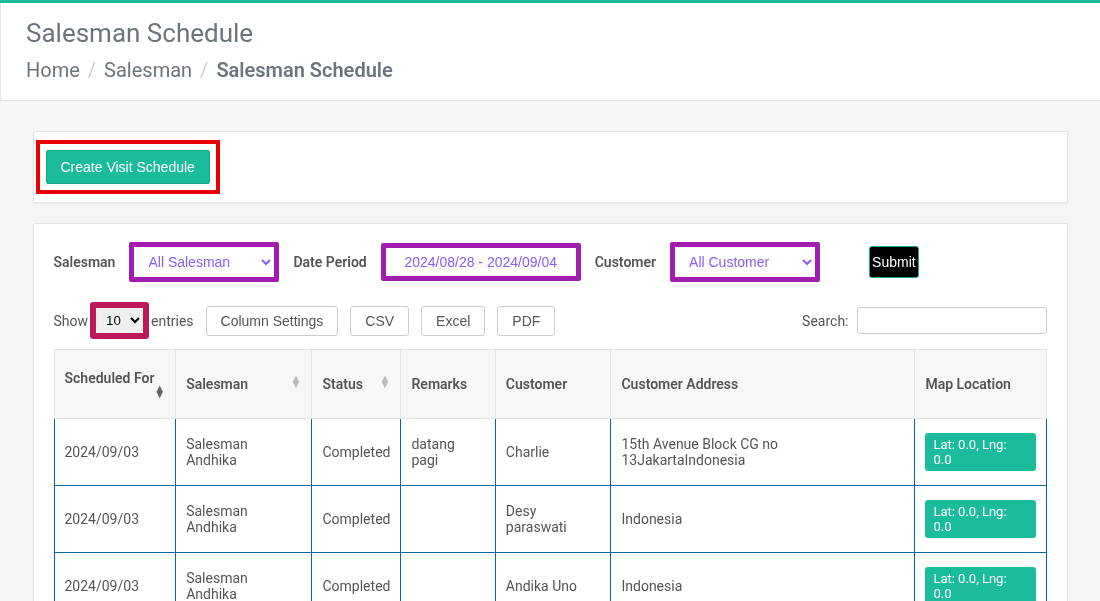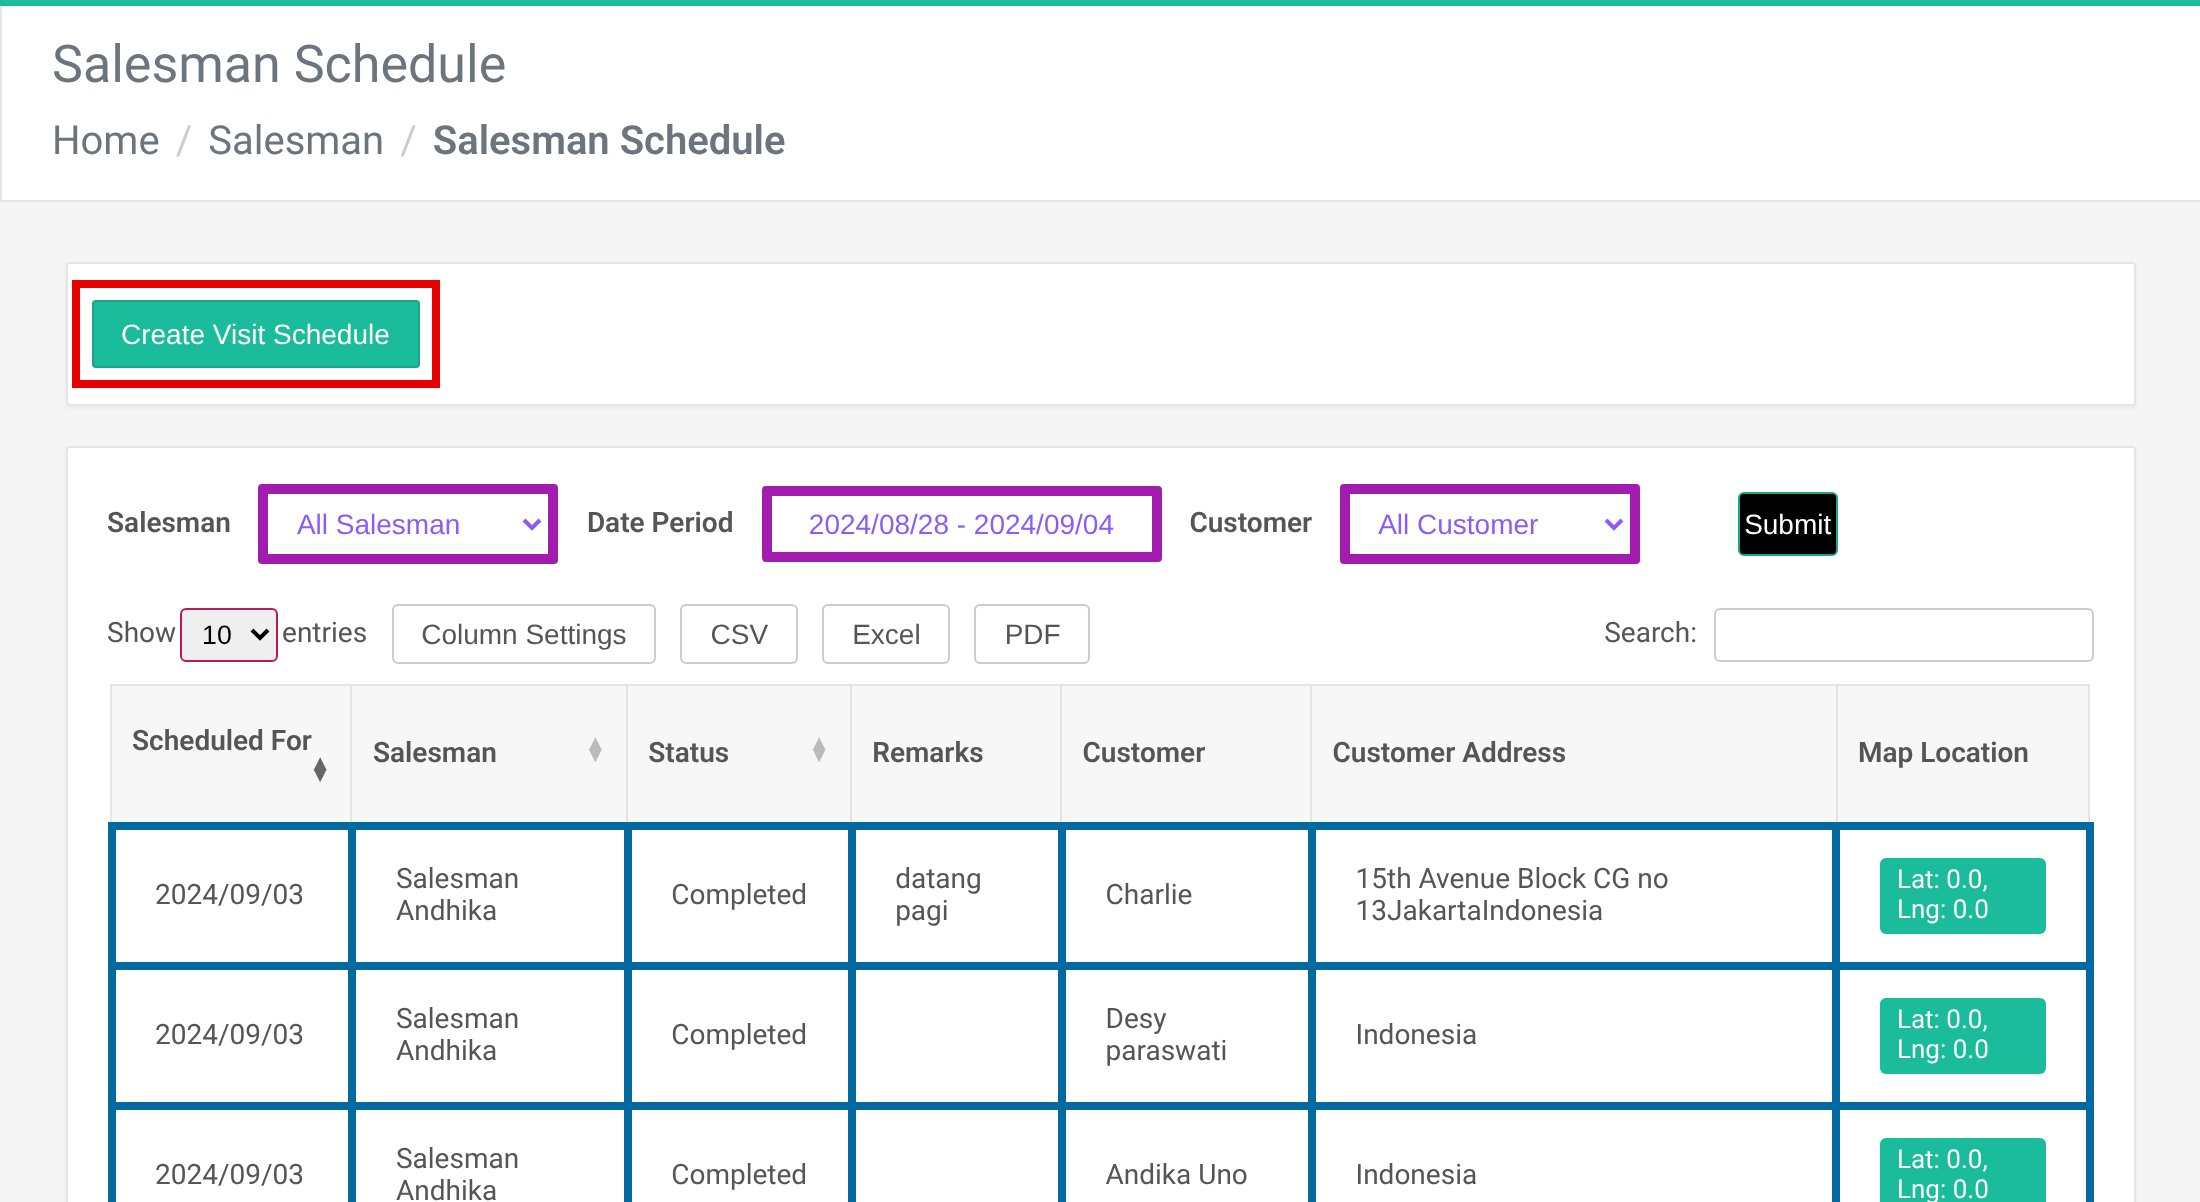--- a/index.html
+++ b/index.html
@@ -115,21 +115,21 @@
   gap: 12px;
 }
 .show-entries {
   display: flex;
   align-items: center;
   gap: 2px;
   font-size: 14px;
   color: #555;
 }
 .show-entries select {
-  border: 1px solid #be185d;
+  border: 6px solid #be185d;
   padding: 4px 6px;
   border-radius: 3px;
 }
 .btn-secondary {
   background: #fff;
   border: 1px solid #ccc;
   padding: 6px 14px;
   font-size: 14px;
   color: #555;
   cursor: pointer;
@@ -166,22 +166,22 @@
 .sort-icon {
   float: right;
   color: #bbb;
   font-size: 11px;
   display: inline-flex;
   flex-direction: column;
   line-height: 6px;
 }
 .sort-icon.active { color: #666; }
 .data-table td {
-  padding: 14px 20px;
-  border: 4px solid #0369a1;
+  padding: 14px 10px;
+  border: 1px solid #0369a1;
   color: #555;
   font-size: 14px;
 }
 .badge-loc {
   background: #1abc9c;
   color: #fff;
   padding: 4px 8px;
   border-radius: 3px;
   font-size: 13px;
   display: inline-block;

